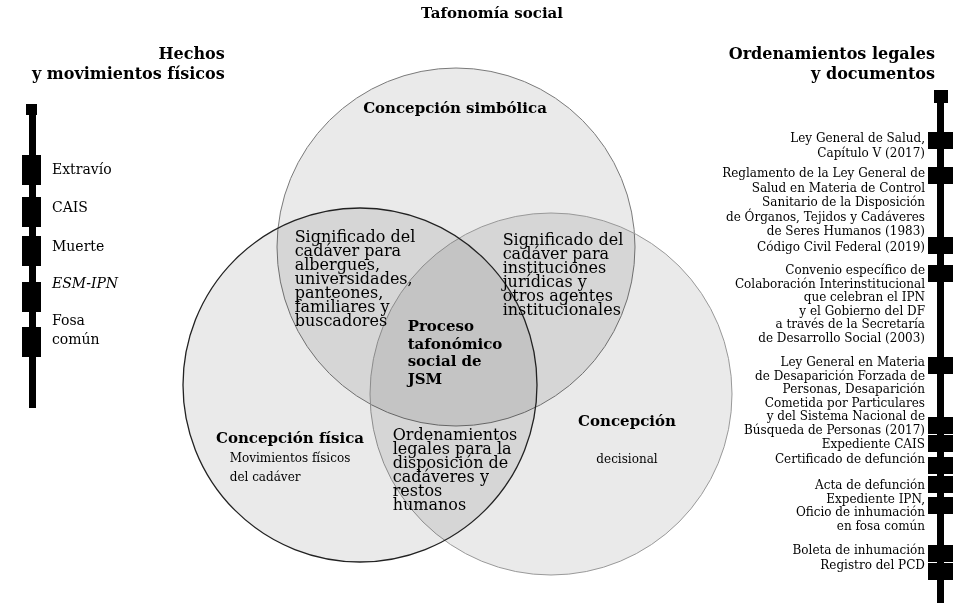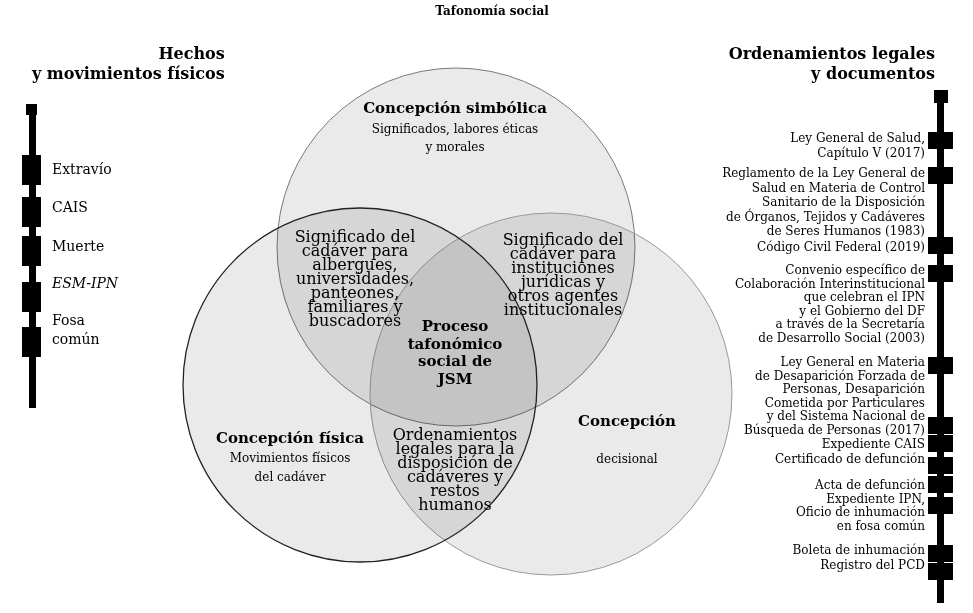--- a/index.html
+++ b/index.html
@@ -1,30 +1,30 @@
 <!DOCTYPE html>
 <html><head>
 <meta charset="utf-8">
 <style>
   html,body{margin:0;padding:0;background:#fff;}
   #stage{
     position:relative;width:973px;height:613px;background:#ffffff;
     font-family:"DejaVu Serif", serif;color:#000;overflow:hidden;
   }
   .main-title{position:absolute;top:4px;left:492px;transform:translateX(-50%);
-    font-size:12px;font-weight:bold;white-space:nowrap;}
+    font-size:15px;font-weight:bold;white-space:nowrap;}
   .panel-header{position:absolute;font-size:16px;font-weight:bold;line-height:20px;white-space:pre-line;}
   #lp-header{left:32px;top:44px;text-align:right;}
   #rp-header{right:38px;top:44px;text-align:right;}
   .tl-line{position:absolute;background:#000;}
   .tl-sq{position:absolute;background:#000;}
   .tl-label{position:absolute;font-size:14px;line-height:19px;white-space:pre-line;}
   .rp-block{position:absolute;right:48px;text-align:right;font-size:12px;line-height:14.5px;white-space:pre-line;}
   .venn{position:absolute;left:0;top:0;}
-  .venn-text{position:absolute;text-align:center;transform:translateX(-50%);white-space:pre-line;}
+  .venn-text{position:absolute;transform:translateX(-50%);white-space:pre-line;}
   .vt-small{font-size:16px;line-height:14px;}
   .vt-center{font-size:15px;font-weight:bold;line-height:17.5px;}
   .circle-label{font-size:15px;font-weight:bold;white-space:nowrap;}
   .circle-sub{font-size:12px;line-height:18px;}
 </style>
 </head>
 <body>
 
 <div id="stage">
 
@@ -99,22 +99,20 @@
 Certificado de defunción</div>
     <div class="rp-block" style="top:479px;line-height:13.5px;">Acta de defunción
 Expediente IPN,
 Oficio de inhumación
 en fosa común</div>
     <div class="rp-block" style="top:543px;line-height:15px;">Boleta de inhumación
 Registro del PCD</div>
   </div>
 
   <div class="venn-text circle-label" style="left:455px;top:99px;">Concepción simbólica</div>
-  <div class="venn-text circle-sub" style="left:455px;top:120px;">Significados, labores éticas
-y morales</div>
 
   <div class="venn-text vt-small" style="left:355px;top:230px;">Significado del
 cadáver para
 albergues,
 universidades,
 panteones,
 familiares y
 buscadores</div>
 
   <div class="venn-text vt-small" style="left:563px;top:233px;">Significado del

